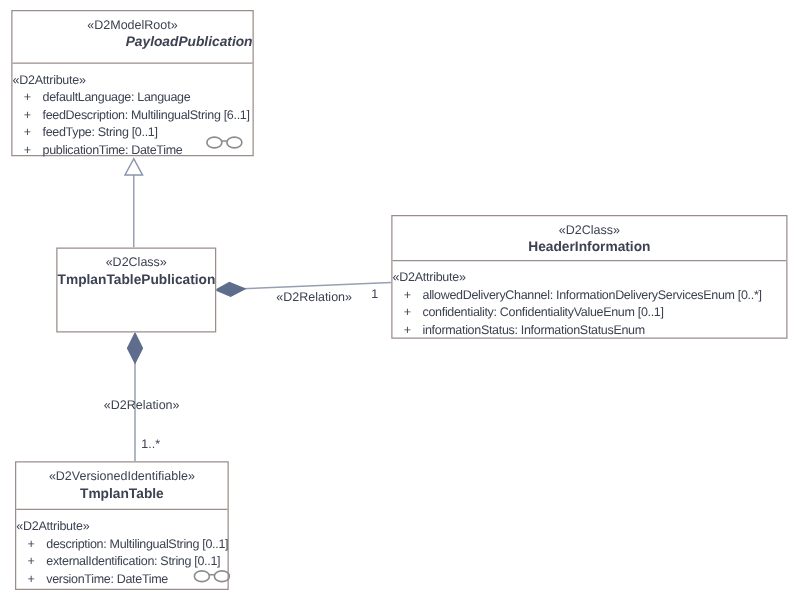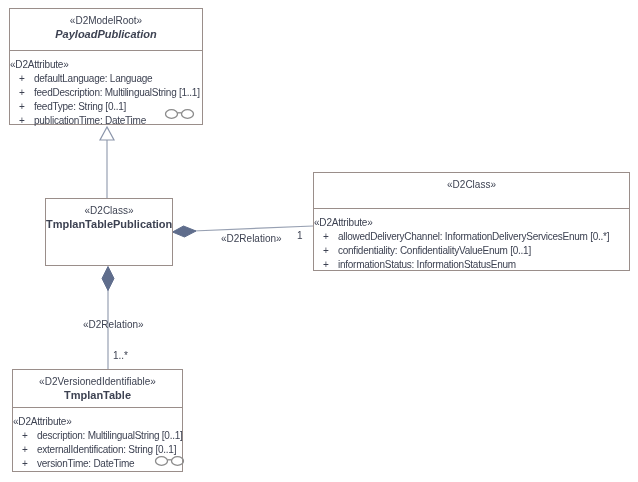--- a/index.html
+++ b/index.html
@@ -15,21 +15,21 @@
 
   .class-box{
     position:absolute;
     background:#fff;
     border:1px solid var(--border);
     box-sizing:border-box;
   }
   .hdr{text-align:center;padding-top:5px;}
   .stereo{font-size:10px;line-height:13px;display:block;}
   .cname{font-size:11px;font-weight:bold;line-height:14px;display:block;}
-  .abstract .cname{font-style:italic;}
+  .abstract .cname{font-style:italic;text-align:right;}
   .attrs{border-top:1px solid var(--border);padding-top:7px;position:relative;}
   .attr-header{font-size:10px;line-height:14px;letter-spacing:-0.2px;}
   .attr-row{font-size:10px;line-height:14px;white-space:nowrap;letter-spacing:-0.25px;}
   .vis{display:inline-block;width:15px;padding-left:9px;box-sizing:content-box;letter-spacing:0;}
 
   .conn-label{position:absolute;font-size:10px;line-height:12px;white-space:nowrap;}
   .mult-label{position:absolute;font-size:10px;line-height:12px;white-space:nowrap;}
 
   svg.connectors{position:absolute;left:0;top:0;pointer-events:none;}
   svg.connectors .clickable{pointer-events:stroke;}
@@ -60,41 +60,42 @@
   </svg>
 
   <div class="class-box abstract" style="left:9px;top:8px;width:194px;height:117px;">
     <div class="hdr" style="height:36px;">
       <span class="stereo">«D2ModelRoot»</span>
       <span class="cname">PayloadPublication</span>
     </div>
     <div class="attrs">
       <div class="attr-header">«D2Attribute»</div>
       <div class="attr-row"><span class="vis">+</span><span>defaultLanguage: Language</span></div>
-      <div class="attr-row"><span class="vis">+</span><span>feedDescription: MultilingualString [1..1]</span></div>
+      <div class="attr-row"><span class="vis">+</span><span>feedDescription: MultilingualString [6..1]</span></div>
       <div class="attr-row"><span class="vis">+</span><span>feedType: String [0..1]</span></div>
       <div class="attr-row"><span class="vis">+</span><span>publicationTime: DateTime</span></div>
     </div>
     <svg class="spectacles" style="left:154px;top:98px;" width="31" height="13" viewBox="0 0 31 13">
       <ellipse cx="7.5" cy="7" rx="6" ry="4.3" fill="none" stroke="#8c8c8c" stroke-width="1.3"></ellipse>
       <ellipse cx="23.5" cy="7" rx="6" ry="4.3" fill="none" stroke="#8c8c8c" stroke-width="1.3"></ellipse>
       <line x1="13.5" y1="5.8" x2="17.5" y2="5.8" stroke="#8c8c8c" stroke-width="1.3"></line>
     </svg>
   </div>
 
   <div class="class-box" style="left:45px;top:198px;width:128px;height:68px;">
     <div class="hdr">
       <span class="stereo">«D2Class»</span>
       <span class="cname">TmplanTablePublication</span>
     </div>
   </div>
 
   <div class="class-box" style="left:313px;top:172px;width:317px;height:99px;">
     <div class="hdr" style="height:30px;">
       <span class="stereo">«D2Class»</span>
+      <span class="cname">HeaderInformation</span>
     </div>
     <div class="attrs">
       <div class="attr-header">«D2Attribute»</div>
       <div class="attr-row"><span class="vis">+</span><span>allowedDeliveryChannel: InformationDeliveryServicesEnum [0..*]</span></div>
       <div class="attr-row"><span class="vis">+</span><span>confidentiality: ConfidentialityValueEnum [0..1]</span></div>
       <div class="attr-row"><span class="vis">+</span><span>informationStatus: InformationStatusEnum</span></div>
     </div>
   </div>
 
   <div class="class-box" style="left:12px;top:369px;width:171px;height:103px;">

